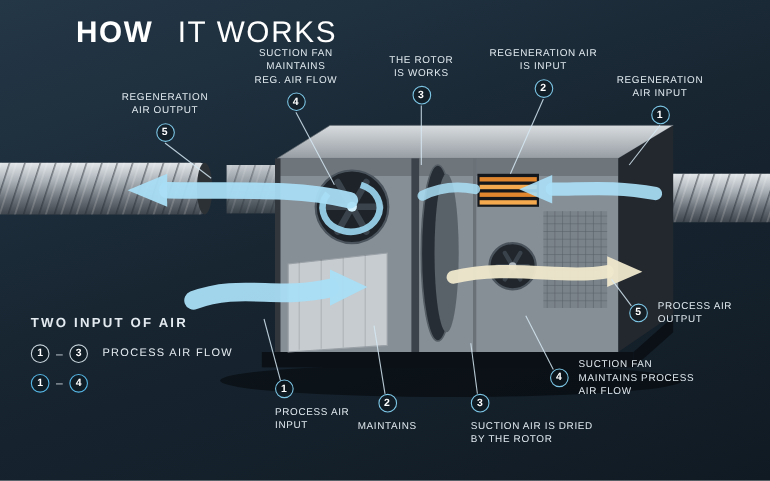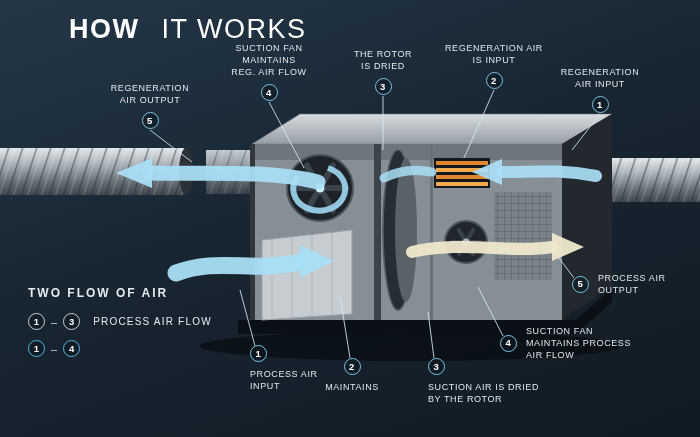--- a/index.html
+++ b/index.html
@@ -194,21 +194,21 @@
 
 <div class="callout c1 stack">
   <div class="lbl">SUCTION FAN
 MAINTAINS
 REG. AIR FLOW</div>
   <div class="badge">4</div>
 </div>
 
 <div class="callout c2 stack">
   <div class="lbl">THE ROTOR
-IS DRIED</div>
+IS WORKS</div>
   <div class="badge">3</div>
 </div>
 
 <div class="callout c3 stack">
   <div class="lbl">REGENERATION AIR
 IS INPUT</div>
   <div class="badge">2</div>
 </div>
 
 <div class="callout c4 stack">
@@ -241,21 +241,21 @@
   <div class="lbl">MAINTAINS</div>
 </div>
 
 <div class="callout c9 stack-left">
   <div class="badge">1</div>
   <div class="lbl">PROCESS AIR
 INPUT</div>
 </div>
 
 <div class="legend">
-  <div class="legend-title">TWO FLOW OF AIR</div>
+  <div class="legend-title">TWO INPUT OF AIR</div>
   <div class="legend-row">
     <div class="badge badge-light">1</div>
     <span class="dash">–</span>
     <div class="badge badge-light">3</div>
     <span class="lab">PROCESS AIR FLOW</span>
   </div>
   <div class="legend-row">
     <div class="badge badge-blue">1</div>
     <span class="dash">–</span>
     <div class="badge badge-blue">4</div>

